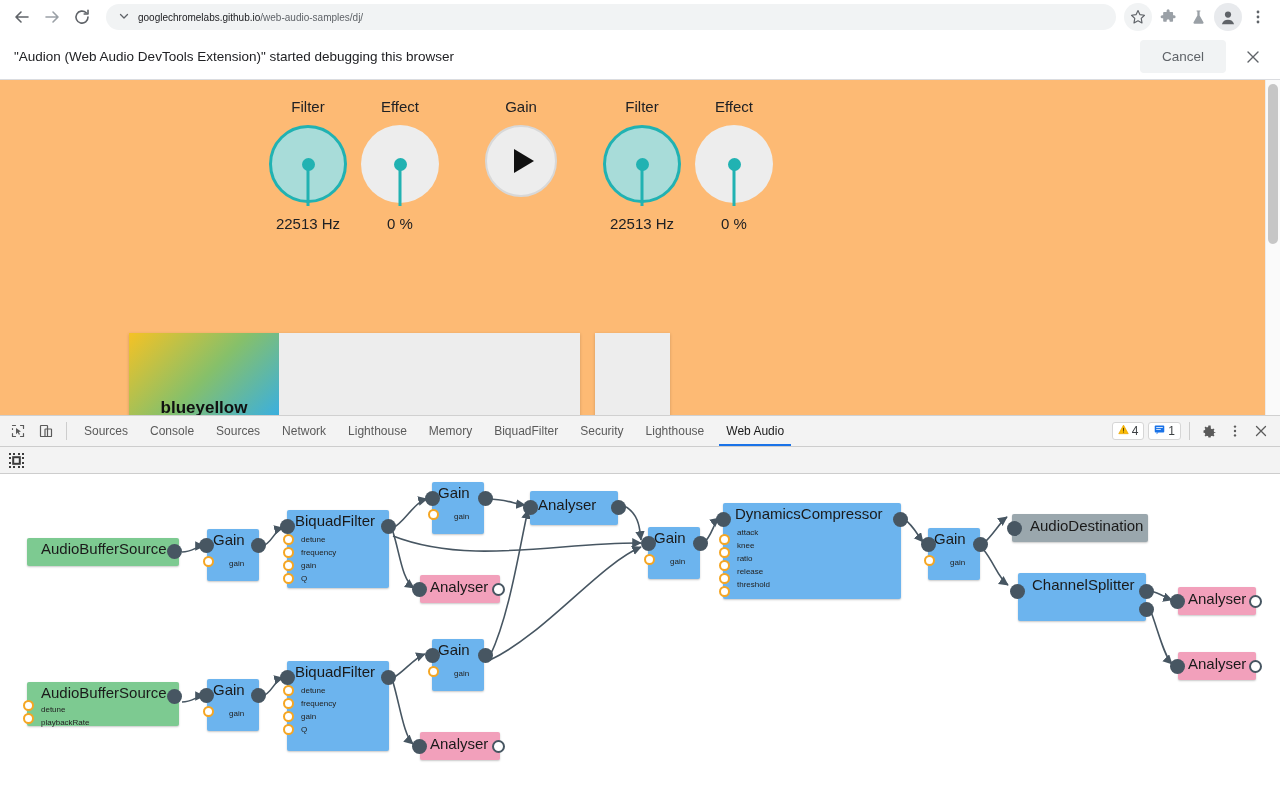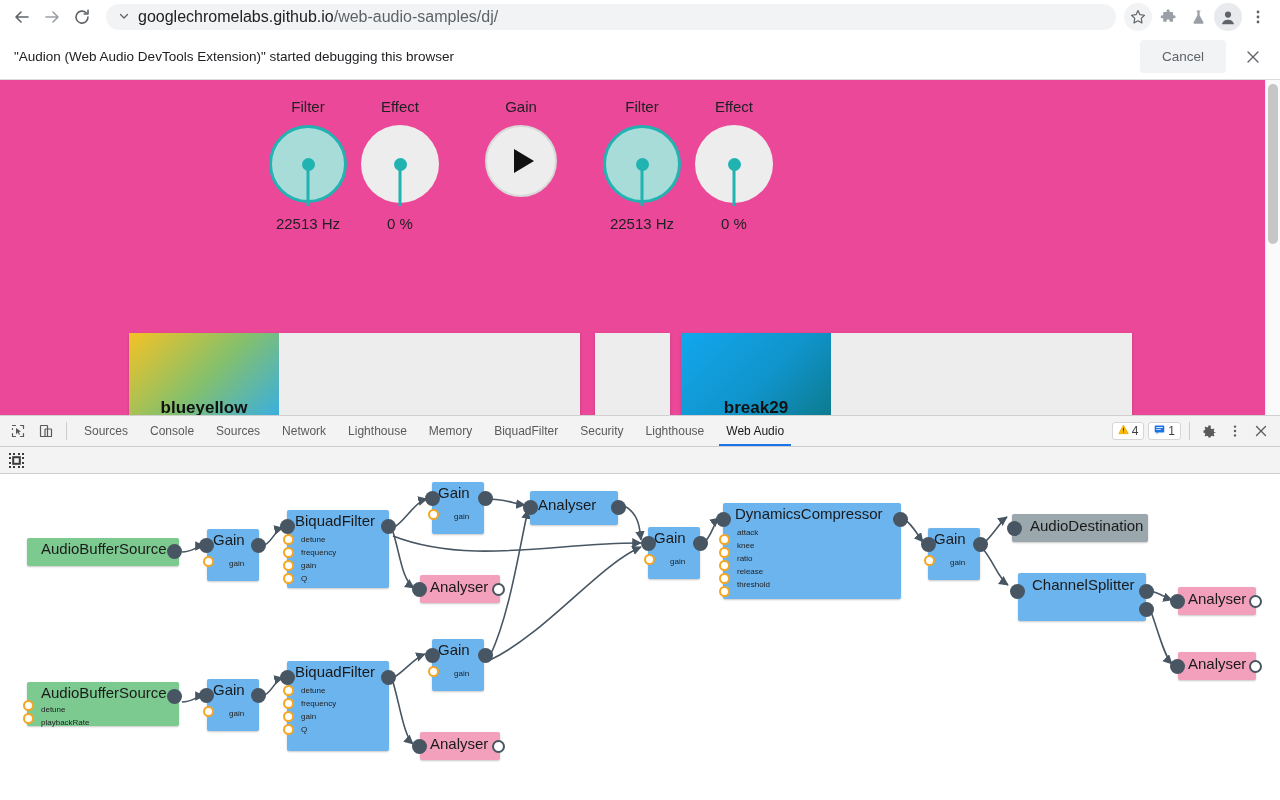--- a/index.html
+++ b/index.html
@@ -35,21 +35,21 @@
     border-radius: 13px;
     display: flex;
     align-items: center;
     padding: 0 12px;
     margin: 0 6px 0 8px;
     gap: 8px;
     min-width: 0;
   }
   #omnibox .chev { flex:none; }
   #url-text {
-    font-size: 16px;
+    font-size: 10px;
     color: #202124;
     white-space: nowrap;
     overflow: hidden;
     text-overflow: ellipsis;
   }
   #url-text .path { color: #5f6368; }
 
   .tb-icon {
     width: 28px; height: 28px;
     display:flex; align-items:center; justify-content:center;
@@ -86,21 +86,21 @@
   #infobar-close {
     width: 26px; height: 26px;
     display:flex; align-items:center; justify-content:center;
     color:#5f6368;
   }
 
   
   #page-viewport {
     position: relative;
     height: 336px;
-    background: #ec4899;
+    background: #fdba74;
     overflow: hidden;
     border-bottom: 1px solid #d0d0d0;
   }
   #page-scrollbar-track {
     position: absolute;
     right: 0; top: 0; bottom: 0;
     width: 15px;
     background: #fafafa;
     border-left: 1px solid #ececec;
   }
@@ -484,24 +484,20 @@
     <div style="width:129px"></div>
     <div class="track-row">
       <div class="track-tile" id="tile-blueyellow">blueyellow</div>
       <div class="track-strip" style="width:301px"></div>
     </div>
     <div style="width:15px"></div>
     <div class="track-row">
       <div class="track-tile empty" style="width:75px"></div>
     </div>
     <div style="width:11px"></div>
-    <div class="track-row">
-      <div class="track-tile" id="tile-break29">break29</div>
-      <div class="track-strip" style="width:301px"></div>
-    </div>
   </div>
 
   <div id="page-scrollbar-track">
     <div id="page-scrollbar-thumb"></div>
   </div>
 </div>
 
 <div id="devtools">
 
   <div id="devtools-tabbar">

